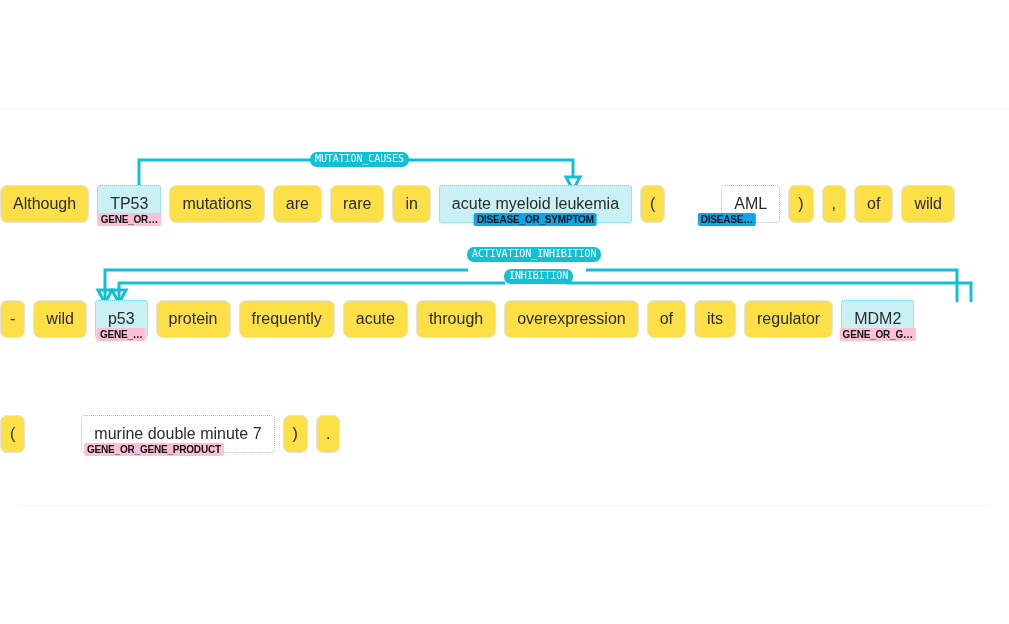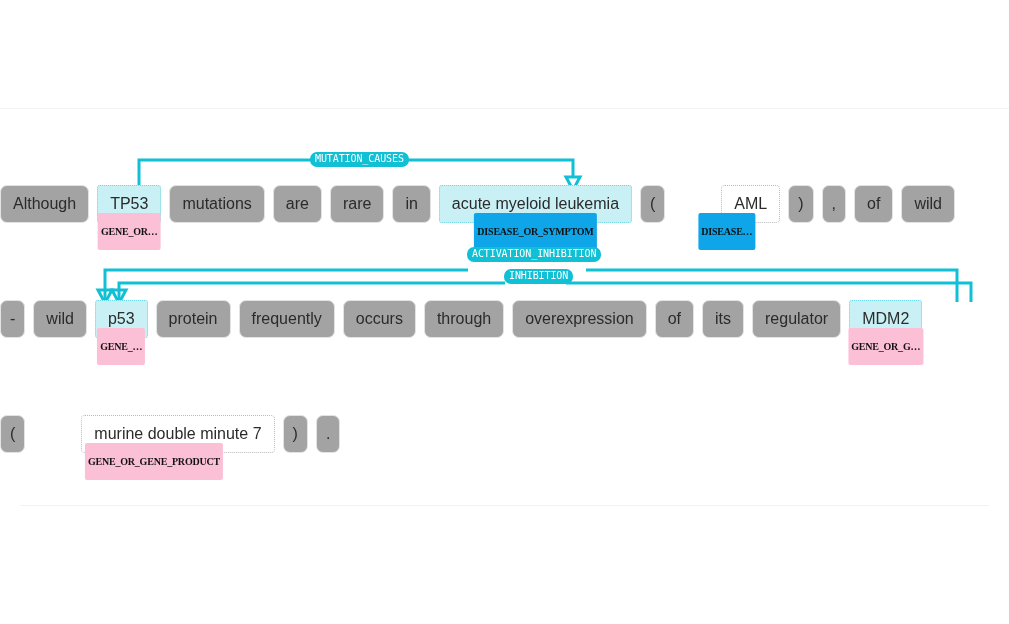--- a/index.html
+++ b/index.html
@@ -38,21 +38,21 @@
     align-items: flex-start;
     gap: 0;
   }
 
   
   .tok {
     box-sizing: border-box;
     height: 38px;
     border: 1px solid #e2e3e5;
     border-radius: 7px;
-    background: #a3a3a3;
+    background: #fde047;
     display: flex;
     align-items: center;
     justify-content: center;
     font-size: 16px;
     color: #2b2b2b;
     padding: 0 12px;
     margin-right: 8px;
     white-space: nowrap;
     position: relative;
   }
@@ -84,26 +84,26 @@
     background: #ffffff;
     border: 1px dotted #b9bbbe;
     border-radius: 4px;
     margin-left: 48px;
   }
   .ent-label {
     position: absolute;
     top: 28px;
     left: 50%;
     transform: translateX(-50%);
-    font-family: Liberation Serif, serif;
+    font-family: Liberation Sans, sans-serif;
     font-size: 10px;
     font-weight: bold;
     letter-spacing: -0.2px;
     line-height: 13px;
-    padding: 12px 3px;
+    padding: 0 3px;
     border-radius: 2px;
     white-space: nowrap;
     color: #111;
   }
   .ent-label.gene { background: #fbc0d5; }
   .ent-label.disease { background: #0ea5e9; }
 
   
   .rel-badge {
     position: absolute;
@@ -189,21 +189,21 @@
     <div class="tok narrow">-</div>
     <div class="tok">wild</div>
 
     <div class="ent">
       <div class="ent-box">p53</div>
       <div class="ent-label gene">GENE_…</div>
     </div>
 
     <div class="tok">protein</div>
     <div class="tok">frequently</div>
-    <div class="tok">occurs</div>
+    <div class="tok">acute</div>
     <div class="tok">through</div>
     <div class="tok">overexpression</div>
     <div class="tok">of</div>
     <div class="tok">its</div>
     <div class="tok">regulator</div>
 
     <div class="ent">
       <div class="ent-box">MDM2</div>
       <div class="ent-label gene">GENE_OR_G…</div>
     </div>

